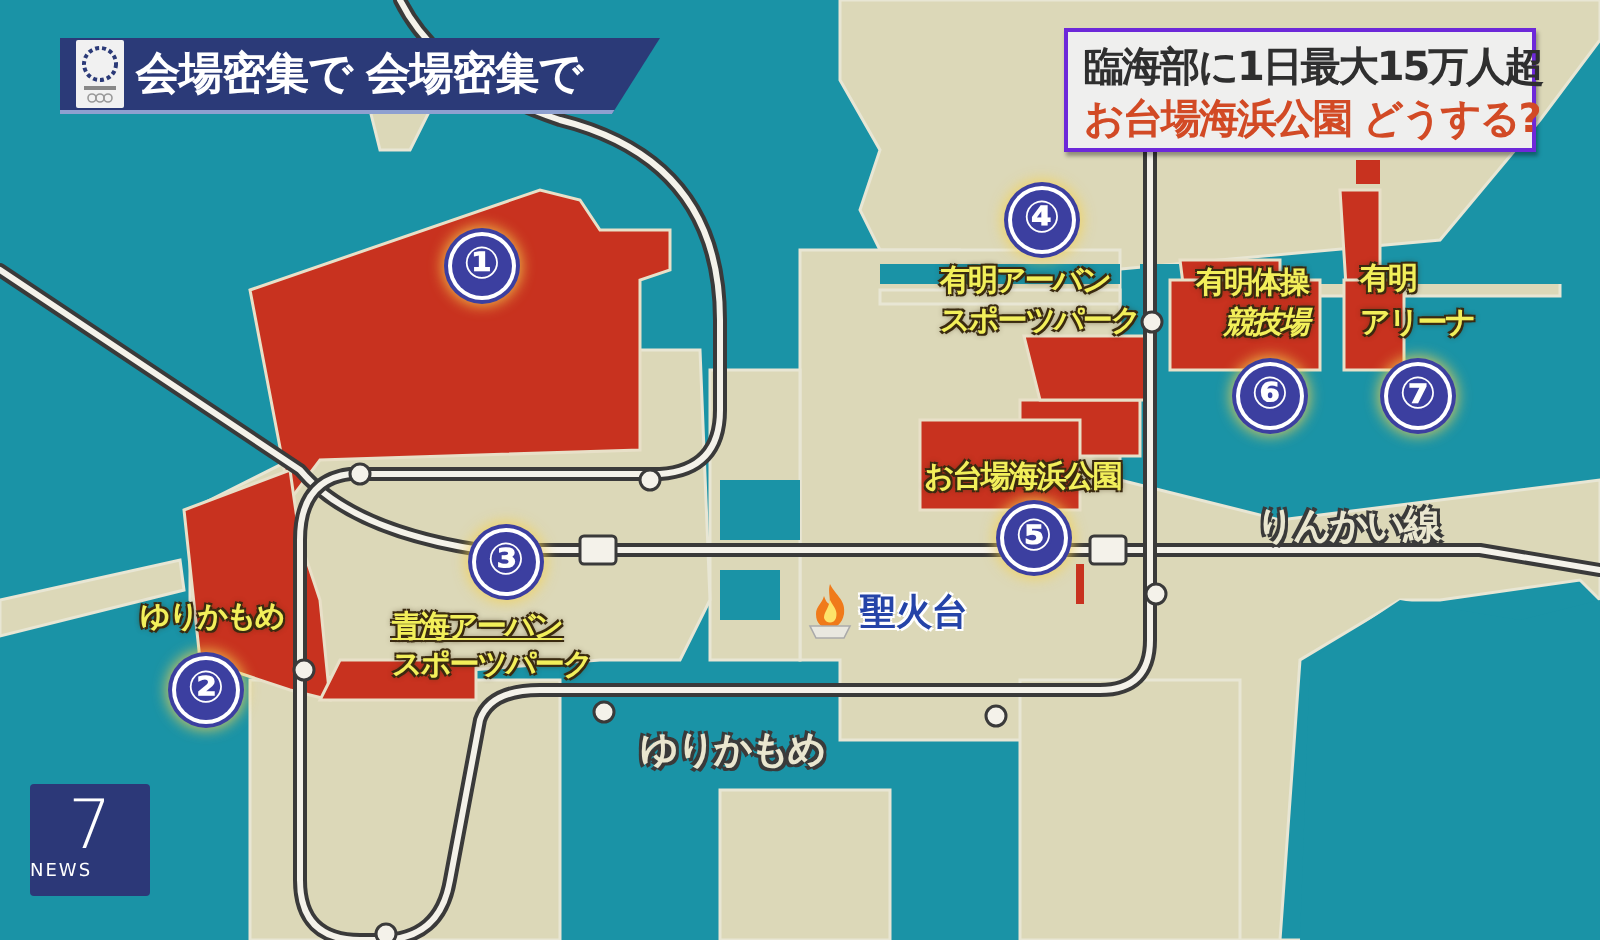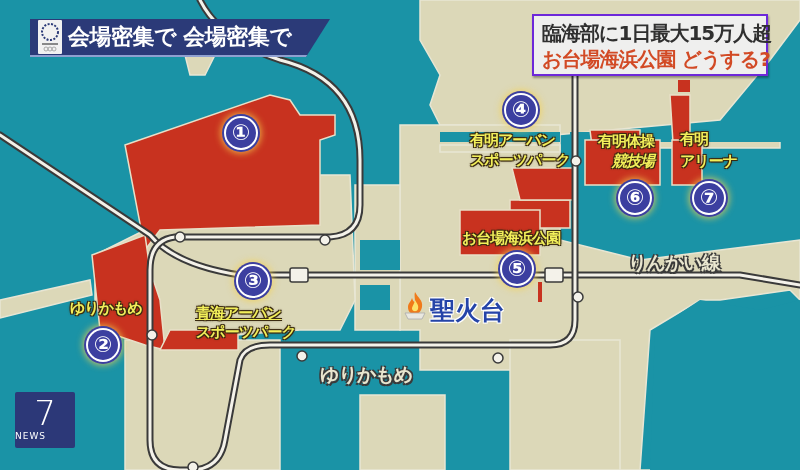--- a/index.html
+++ b/index.html
@@ -18,21 +18,21 @@
          text-shadow:-1px -1px 0 #3c3fa0,1px 1px 0 #3c3fa0;}
   .title-banner{position:absolute;left:30px;top:19px;width:300px;height:36px;
                 background:#2b3a78;clip-path:polygon(0 0,100% 0,92% 100%,0 100%);
                 border-bottom:2px solid #8fa0d0;}
   .title-logo{position:absolute;left:38px;top:20px;width:24px;height:34px;background:#f1f1f1;border-radius:1px;}
   .title-text{position:absolute;left:68px;top:22px;color:#fff;font-size:22px;font-weight:bold;letter-spacing:-0.5px;}
   .info-box{position:absolute;left:532px;top:14px;width:232px;height:58px;background:#efefee;
             border:2px solid #6d28d9;box-shadow:1px 2px 2px rgba(0,0,0,.35);}
   .info-line1{position:absolute;left:8px;top:4px;color:#2f2f2f;font-size:20px;font-weight:bold;letter-spacing:-1px;white-space:nowrap;}
   .info-line2{position:absolute;left:8px;top:30px;color:#d24a25;font-size:20px;font-weight:bold;letter-spacing:-1px;white-space:nowrap;}
-  .torch-label{position:absolute;left:430px;top:294px;color:#2544a8;font-size:25px;font-weight:bold;
+  .torch-label{position:absolute;left:430px;top:294px;color:#2544a8;font-size:18px;font-weight:bold;
                text-shadow:-1px -1px 0 #fff,1px -1px 0 #fff,-1px 1px 0 #fff,1px 1px 0 #fff;}
   .news-logo{position:absolute;left:15px;top:392px;width:60px;height:56px;background:#2c3878;border-radius:2px;}
   .news-seven{position:absolute;left:0;top:2px;width:60px;text-align:center;color:#fff;font-size:34px;font-weight:300;line-height:38px;}
   .news-text{position:absolute;left:0;top:39px;width:60px;color:#fff;font-size:9px;letter-spacing:1px;}
 </style>
 </head>
 <body>
 
 <div id="stage">
 

